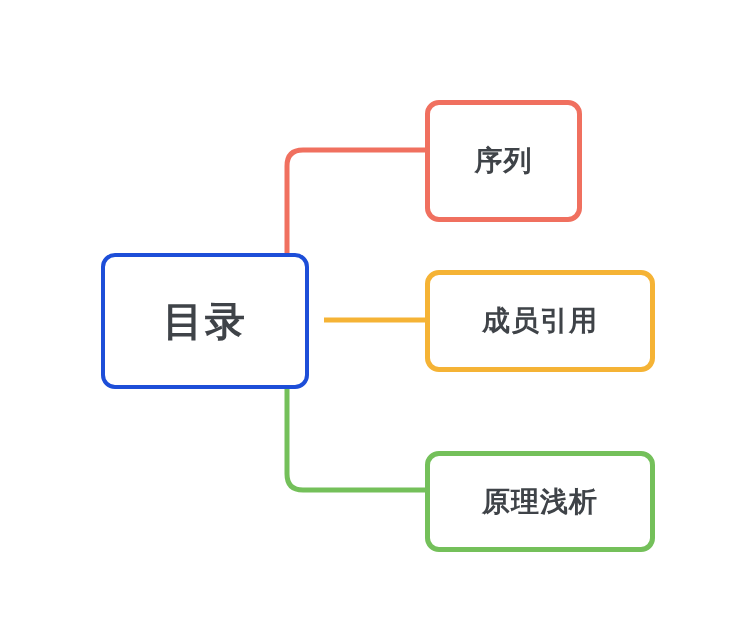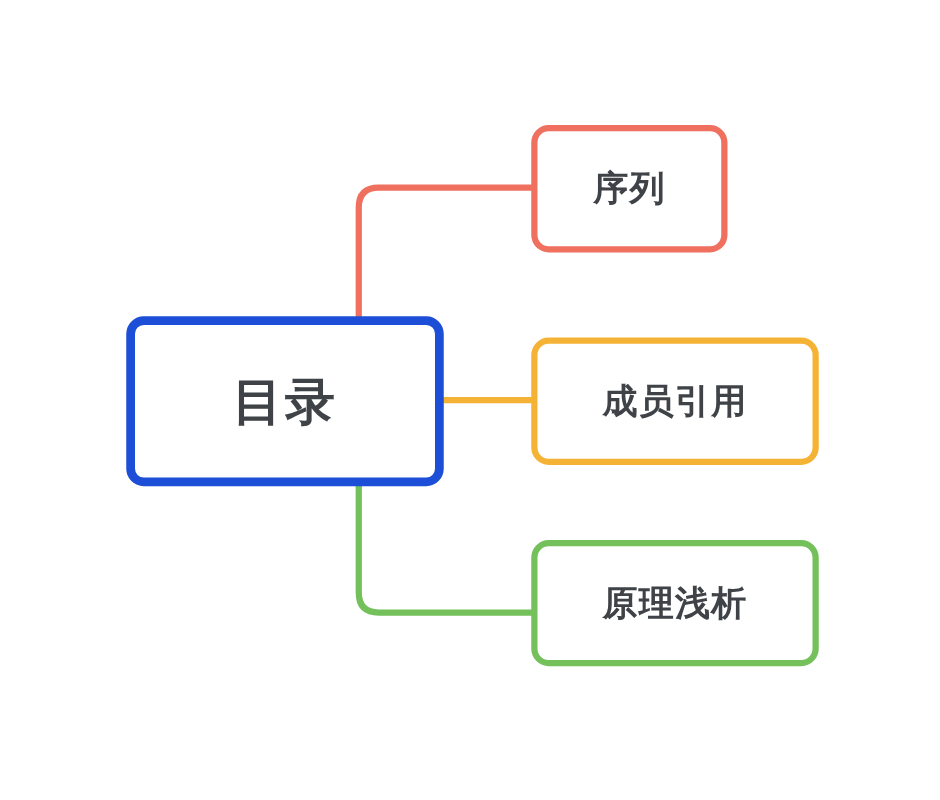--- a/index.html
+++ b/index.html
@@ -1,26 +1,26 @@
 <!DOCTYPE html>
 <html><head>
 <meta charset="utf-8">
 <style>
   html, body { margin: 0; padding: 0; }
   body { width: 752px; height: 640px; background: #ffffff; position: relative; overflow: hidden;
          font-family: "DejaVu Sans", "Liberation Sans", sans-serif; }
   svg.links { position: absolute; left: 0; top: 0; }
   .node { position: absolute; box-sizing: border-box; background: #fff; display: flex;
           align-items: center; justify-content: center; color: #3f4348; font-weight: bold; }
-  .root { left: 101px; top: 253px; width: 254px; height: 136px; border: 7px solid #1d4ed8;
+  .root { left: 101px; top: 253px; width: 208px; height: 136px; border: 4px solid #1d4ed8;
           border-radius: 14px; font-size: 40px; letter-spacing: 2px; }
   .child { border: 5px solid; border-radius: 14px; font-size: 28px; letter-spacing: 1px; }
-  #n1 { left: 425px; top: 100px; width: 157px; height: 102px; border-color: #f0705f; }
+  #n1 { left: 425px; top: 100px; width: 157px; height: 122px; border-color: #f0705f; }
   #n2 { left: 425px; top: 270px; width: 230px; height: 102px; border-color: #f5b335; text-align: center; }
-  #n3 { left: 425px; top: 432px; width: 230px; height: 101px; border-color: #74c05a; }
+  #n3 { left: 425px; top: 451px; width: 230px; height: 101px; border-color: #74c05a; }
 </style>
 </head>
 <body>
 
 <svg class="links" width="752" height="640">
   <path d="M287 256 L287 166 Q287 150 303 150 L428 150" fill="none" stroke="#f0705f" stroke-width="5"></path>
   <path d="M324 320 L428 320" fill="none" stroke="#f5b335" stroke-width="5"></path>
   <path d="M287 386 L287 474 Q287 490 303 490 L428 490" fill="none" stroke="#74c05a" stroke-width="5"></path>
 </svg>
 

